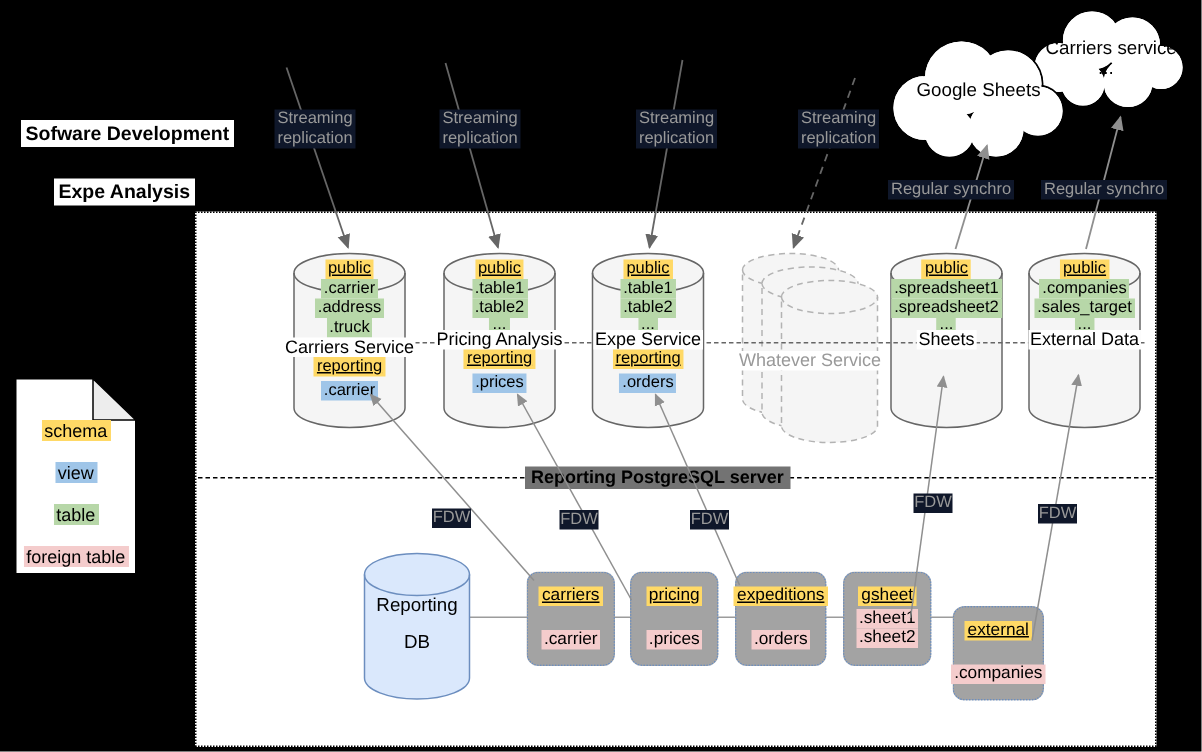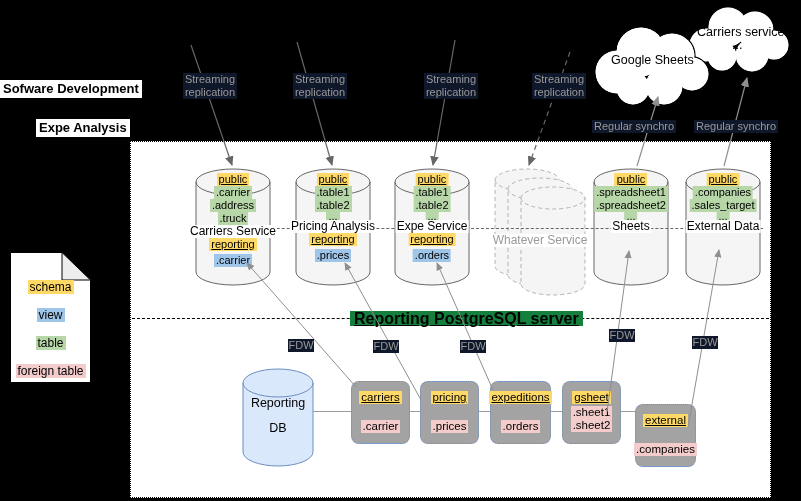--- a/index.html
+++ b/index.html
@@ -41,22 +41,22 @@
   }
   .svc-label{
     background:#fff;color:#000;font-size:12px;line-height:13px;
     white-space:nowrap;padding:0 1px;
   }
   .svc-label.muted{color:#999;}
   
   .service-dash{left:197px;top:228px;width:566px;border-top:1px dashed #666;z-index:2;}
   .main-dash{left:132px;top:318px;width:637px;border-top:1px dashed #000;z-index:2;}
   .server-chip{
-    left:350px;top:311px;background:#15803d;color:#000;font-weight:bold;
-    font-size:16px;line-height:15px;padding:0 4px;z-index:3;white-space:nowrap;text-decoration:underline;
+    left:350px;top:311px;background:#737373;color:#000;font-weight:bold;
+    font-size:12px;line-height:15px;padding:0 4px;z-index:3;white-space:nowrap;
   }
   .connector{left:313px;top:411px;width:327px;border-top:1px solid #9c9c9c;z-index:1;}
   
   .fbox{
     width:57px;height:61px;background:#a3a3a3;border:1px dotted #6c8ebf;
     border-radius:8px;z-index:2;display:flex;flex-direction:column;align-items:center;
     top:381px;
   }
   .fbox .chip{font-size:11.5px;}
   .fbox .chip.schema{margin-top:9px;}
@@ -110,21 +110,21 @@
       <circle cx="672" cy="56" r="22.4"></circle>
     <circle cx="692" cy="74" r="16.4"></circle>
       <circle cx="664" cy="86" r="18.4"></circle>
       <circle cx="633" cy="88" r="16.4"></circle>
   </g>
 </svg>
 <div class="abs cloud-label" style="left:611px;top:53px;">Google Sheets</div>
 <div class="abs cloud-label" style="left:697px;top:25px;">Carriers service</div>
 <div class="abs cloud-label" style="left:732px;top:38px;">...</div>
 
-<div class="abs zone-title" style="left:0;top:80px;">Sofware Development</div>
+<div class="abs zone-title" style="left:14px;top:80px;">Sofware Development</div>
 <div class="abs zone-title" style="left:36px;top:119px;">Expe Analysis</div>
 
 <div class="abs note">
   <svg width="81" height="131" viewBox="0 0 81 131">
     <path d="M0.5,0.5 L52,0.5 L80.5,28 L80.5,130.5 L0.5,130.5 Z" fill="#fff" stroke="#000" stroke-width="1"></path>
     <path d="M52,0.5 L80.5,28 L52,28 Z" fill="#ededed" stroke="#000" stroke-width="1"></path>
   </svg>
   <span class="chip schema" style="top:28px;">schema</span>
   <span class="chip view" style="top:56px;margin-top:0;">view</span>
   <span class="chip table" style="top:84px;">table</span>

